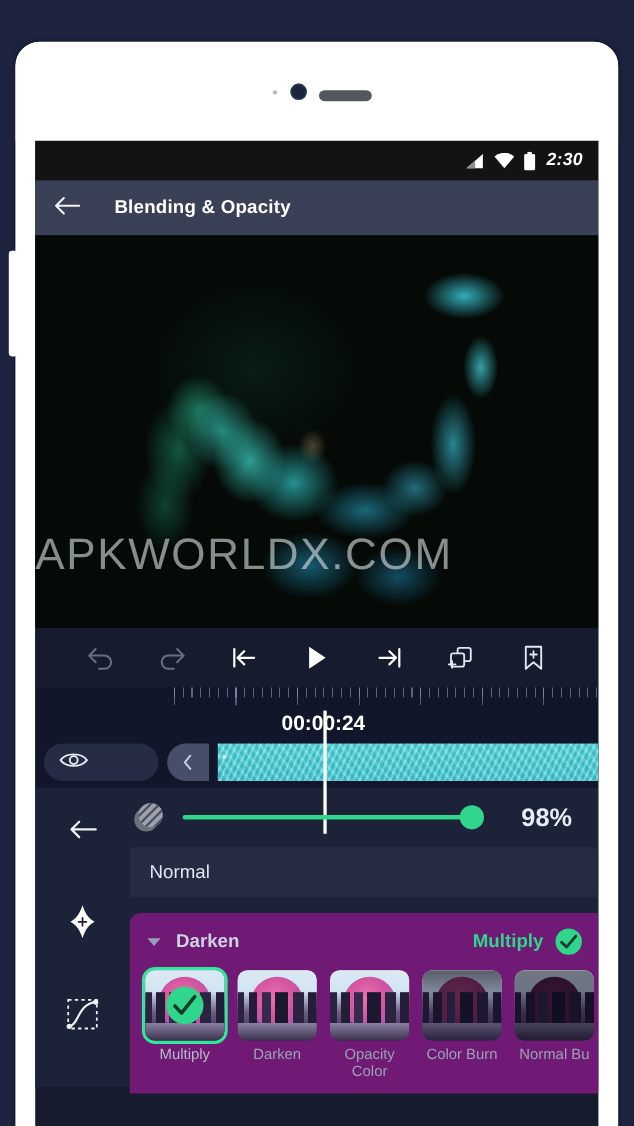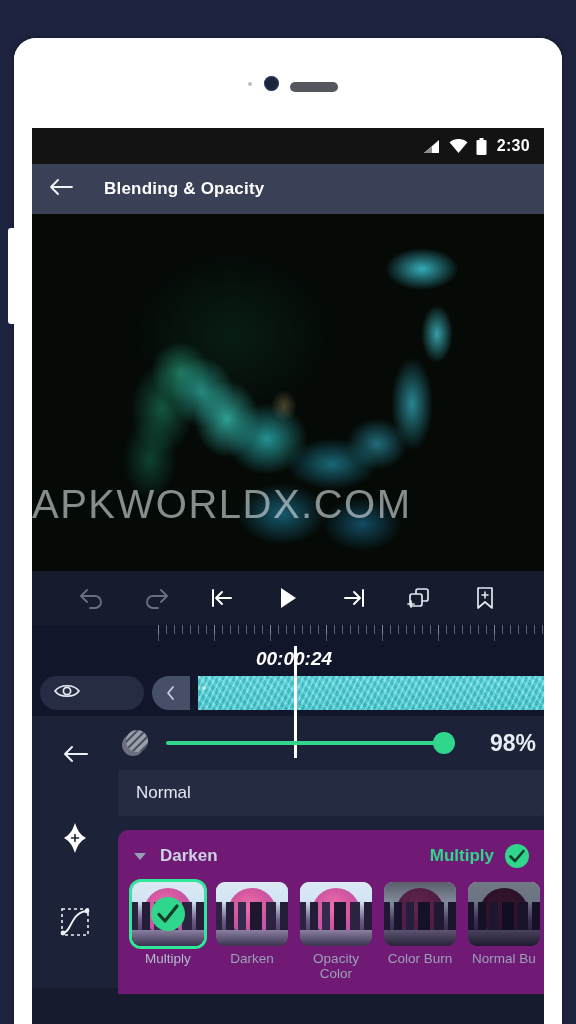--- a/index.html
+++ b/index.html
@@ -62,21 +62,21 @@
   
   #status-bar {
     height:36px;
     background:#131313;
     display:flex; align-items:center; justify-content:flex-end;
     padding-right:14px; gap:8px;
   }
   .sb-icon { display:flex; align-items:center; }
   #status-time {
     color:#ffffff; font-size:16px; font-weight:bold;
-    letter-spacing:.3px; margin-left:2px;
+    letter-spacing:.3px; margin-left:2px;font-style:italic;
   }
 
   
   #app-bar {
     height:50px;
     background:#3a4055;
     display:flex; align-items:center;
     padding-left:16px; gap:30px;
   }
   #app-bar-title {
@@ -125,21 +125,21 @@
   #transport-bar {
     height:54px;
     background:#161c2e;
     display:flex; align-items:center; justify-content:space-around;
     padding:0 26px;
   }
   .tp-btn { display:flex; align-items:center; justify-content:center; width:40px; height:40px; }
   .tp-dim { opacity:.42; }
 
   
-  #timeline { background:#11162a; padding-bottom:4px;font-style:italic; }
+  #timeline { background:#11162a; padding-bottom:4px; }
   #ruler {
     height:22px; position:relative;
     margin-left:126px;
     overflow:hidden;
     background:
       repeating-linear-gradient(to right,
         rgba(150,165,195,.55) 0px, rgba(150,165,195,.55) 1px,
         rgba(0,0,0,0) 1px, rgba(0,0,0,0) 8px);
     background-position:0 0;
     background-size:100% 9px;
@@ -200,21 +200,21 @@
     width:86px; flex:none;
     display:flex; flex-direction:column; align-items:center;
     padding-top:18px; gap:44px;
   }
   .rail-btn { width:40px; height:40px; display:flex; align-items:center; justify-content:center; }
   #panel-main { flex:1; padding-right:0; }
 
   
   #opacity-row {
     height:54px; display:flex; align-items:center; gap:14px;
-    padding-right:8px;
+    padding-right:24px;
   }
   #opacity-icon { width:34px; height:34px; flex:none; position:relative; }
   #slider-wrap { flex:1; position:relative; height:20px; display:flex; align-items:center; }
   #slider-track {
     width:100%; height:4px; border-radius:2px;
     background:linear-gradient(to right,#2fd68b 0%, #2fd68b 98%, #39405a 98%, #39405a 100%);
   }
   #slider-thumb {
     position:absolute; left:calc(98% - 11px);
     width:22px; height:22px; border-radius:50%;

